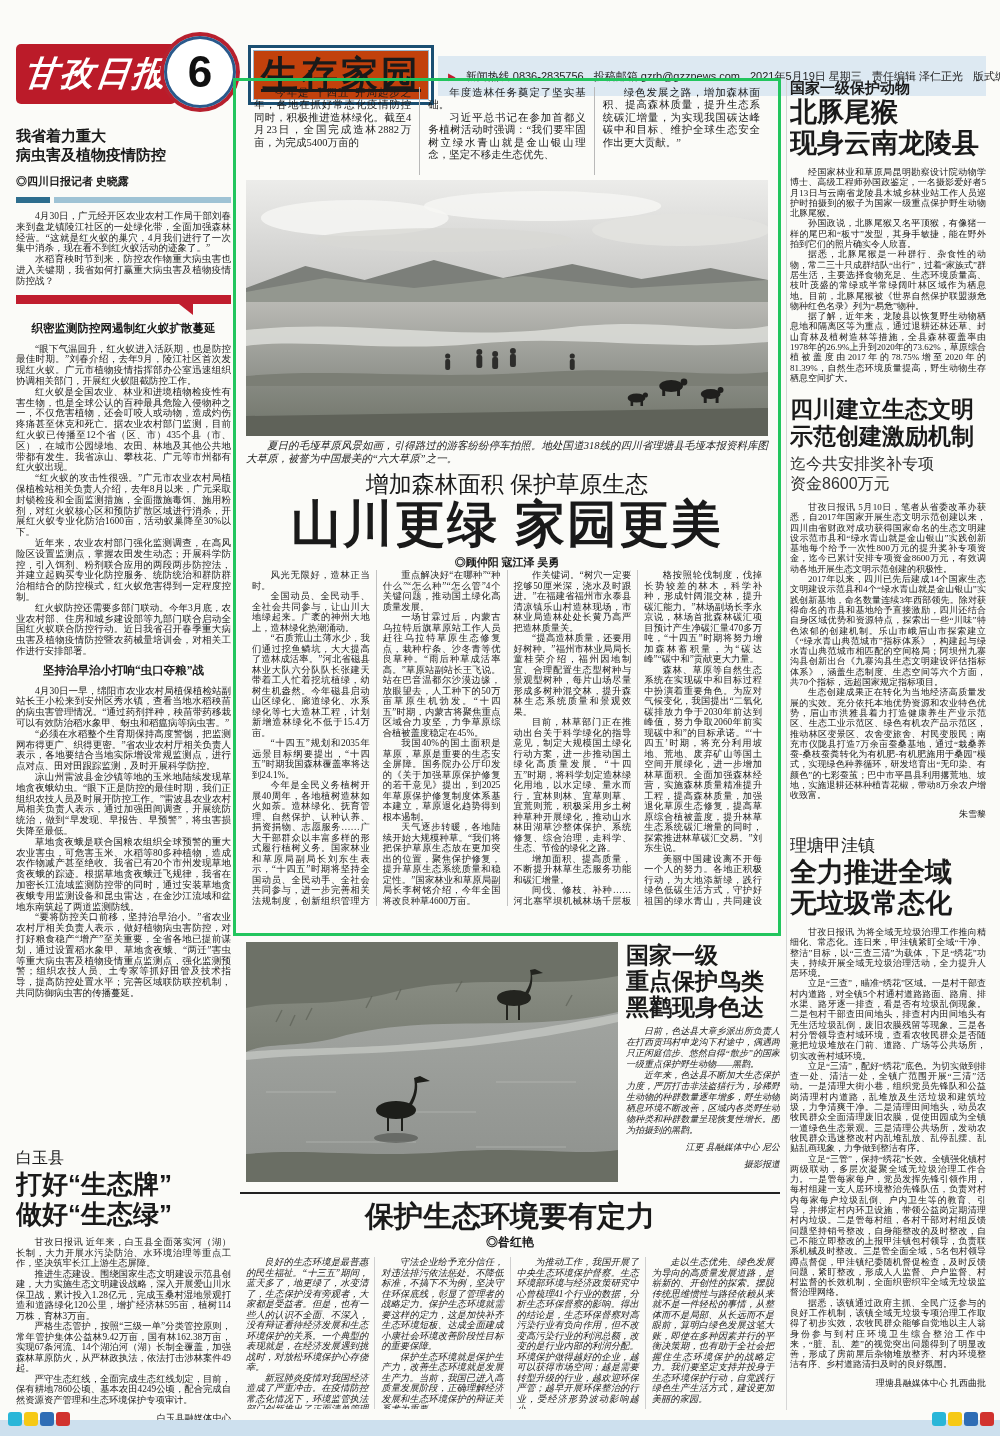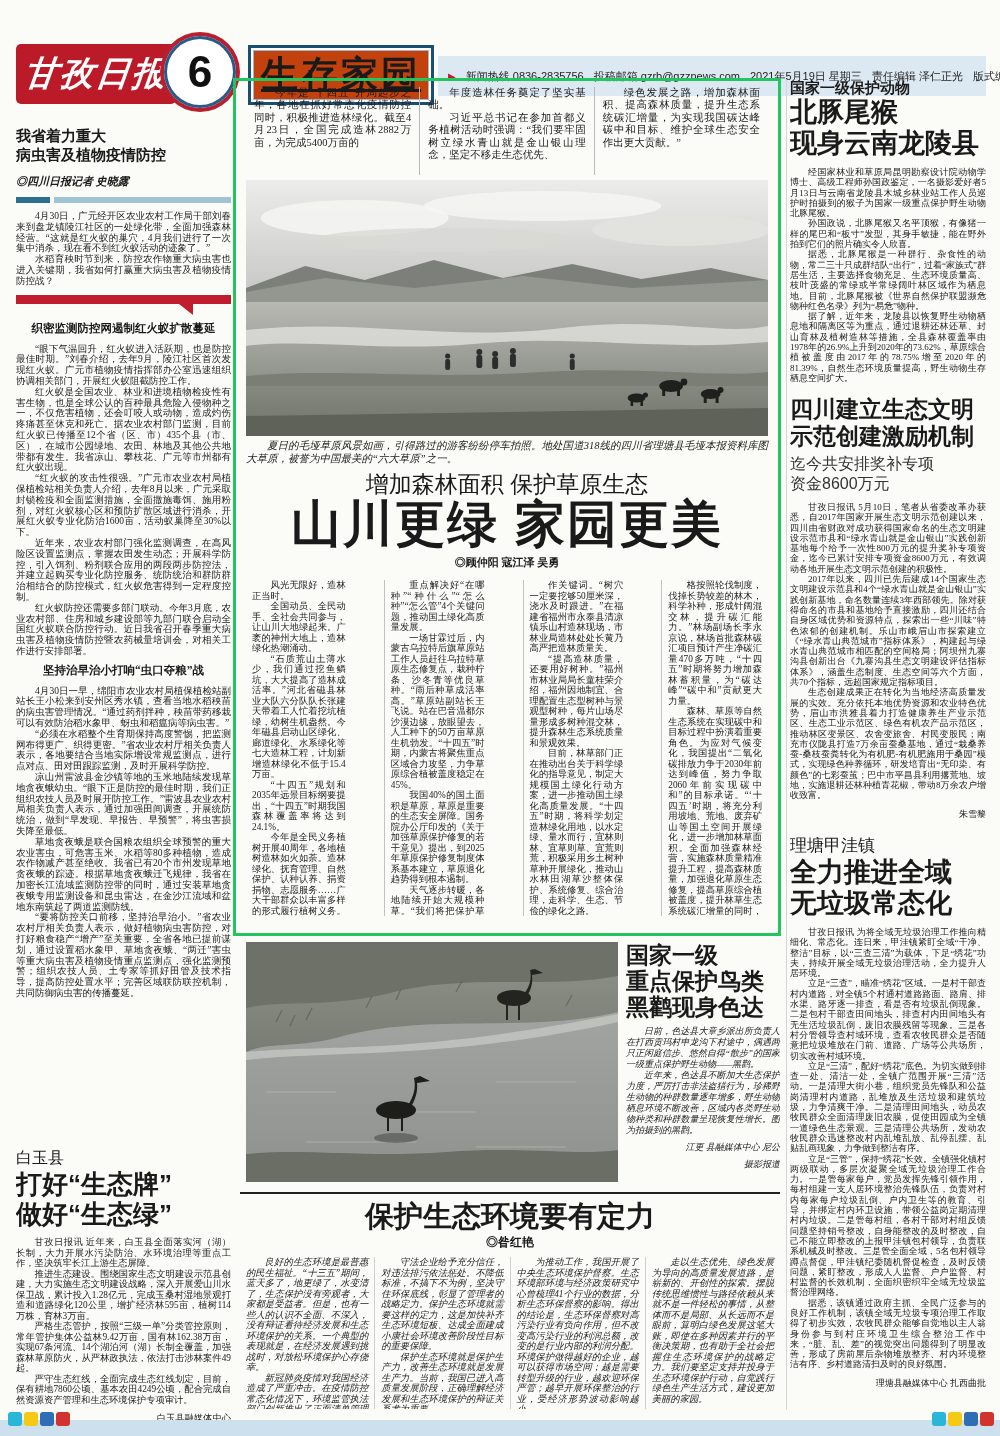--- a/index.html
+++ b/index.html
@@ -26,21 +26,21 @@
   
   p{margin:0;text-indent:2em;text-align:justify;}
   .kai{font-style:italic;}
   .bodytext{font-size:9.5px;line-height:10.8px;}
   .credit{text-align:right;text-indent:0;}
   
   .left-art1{position:absolute;left:16px;top:126px;width:215px;height:978px;overflow:hidden;}
   .l-kicker{font-family:"Liberation Sans",sans-serif;font-weight:bold;font-size:15px;line-height:19px;}
   .l-headline{font-family:"Liberation Sans",sans-serif;font-weight:900;font-size:29px;line-height:33px;
         letter-spacing:1px;margin-top:4px;}
-  .l-byline{font-size:11px;font-weight:bold;margin-top:10px;font-style:italic;}
+  .l-byline{font-size:11px;font-weight:bold;margin-top:10px;}
   .divider-blue{margin-top:8px;height:6px;display:flex;gap:4px;}
   .divider-blue .d1{width:34px;background:#2e6e8e;}
   .divider-blue .d2{flex:1;background:#9fc3d5;}
   .left-art1 .bodytext{margin-top:8px;}
   .divider-red{margin-top:8px;position:relative;height:20px;}
   .divider-red .bar{position:absolute;left:0;top:0;width:100%;height:9px;background:#c01d2e;}
   .divider-red .tail{position:absolute;right:38px;top:9px;width:0;height:0;
         border-top:11px solid #c01d2e;border-left:14px solid transparent;}
   .subhead{font-weight:bold;font-size:11.5px;text-align:center;margin:6px 0 4px 0;}
   .left-art2{position:absolute;left:16px;top:1112px;width:215px;height:294px;overflow:hidden;margin-top:36px;}
@@ -54,21 +54,21 @@
   .lede-col{flex:1;padding:0 8px;font-size:10.5px;line-height:12.4px;}
   .lede-col + .lede-col{border-left:1px solid #b9b9b9;}
   .photo1{margin-top:5px;width:100%;height:256px;display:block;}
   .caption{margin-top:3px;font-size:10.5px;line-height:13px;}
   .caption .cap-credit{float:right;text-indent:0;}
   .c-kicker{margin-top:6px;text-align:center;font-family:"Liberation Sans",sans-serif;
         font-weight:normal;font-size:23px;line-height:26px;}
   .c-headline{text-align:center;font-family:"Liberation Sans",sans-serif;font-weight:900;
         font-size:50px;line-height:54px;letter-spacing:2px;}
   .c-byline{text-align:center;font-size:11px;font-weight:bold;margin-top:4px;}
-  .c-body-row{display:flex;margin-top:10px;height:336px;overflow:hidden;gap:32px;}
+  .c-body-row{display:flex;margin-top:0;height:336px;overflow:hidden;}
   .c-body-col{flex:1;padding:0 6px;font-size:9.3px;line-height:10.5px;}
   .c-body-col + .c-body-col{border-left:1px solid #c2c2c2;}
   
   .photo2{position:absolute;left:246px;top:942px;width:372px;height:240px;display:block;}
   .bird-box{position:absolute;left:626px;top:942px;width:154px;height:240px;overflow:hidden;}
   .bird-headline{font-family:"Liberation Sans",sans-serif;font-weight:900;font-size:23px;line-height:26px;}
   .bird-box .bodytext{margin-top:6px;font-size:9px;line-height:11px;}
   
   .commentary{position:absolute;left:240px;top:1192px;width:540px;height:222px;
         border-top:2px solid #222;padding-top:6px;box-sizing:border-box;overflow:hidden;}

